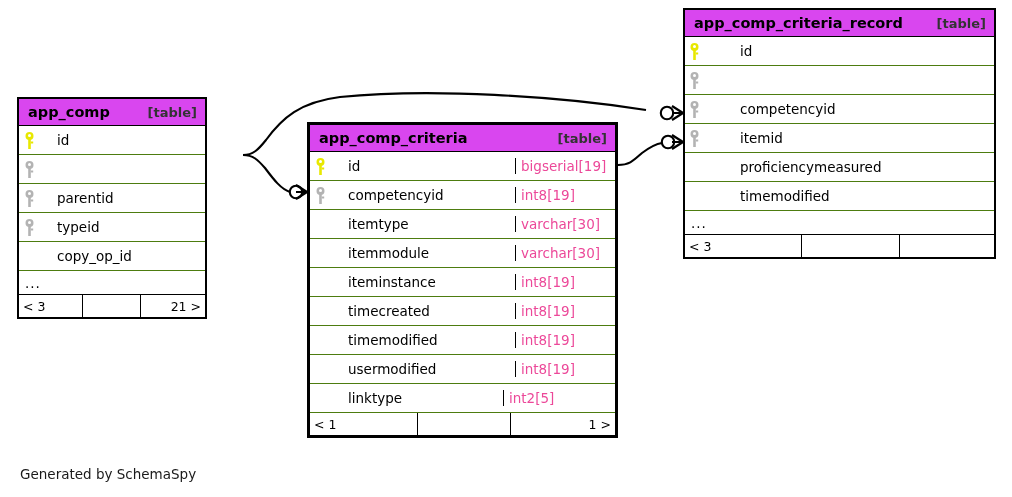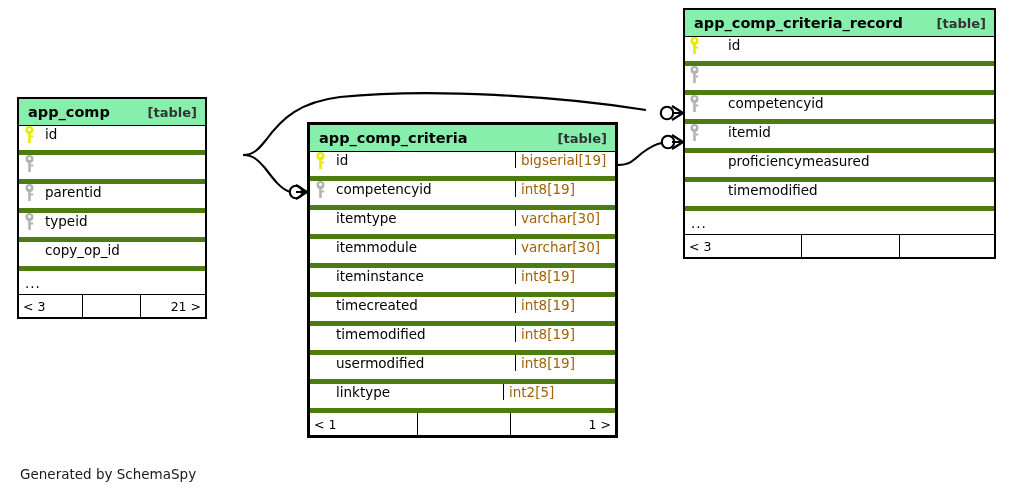--- a/index.html
+++ b/index.html
@@ -34,21 +34,21 @@
   .table-node {
     position: absolute;
     background: #ffffff;
     box-sizing: border-box;
     border: 2px solid #000000;
   }
   .table-node.focal {
     border-width: 3px;
   }
   .tbl-header {
-    background: #86efac;
+    background: #d946ef;
     border-bottom: 1px solid #000000;
     height: 27px;
     display: flex;
     align-items: center;
     justify-content: space-between;
     padding: 0 8px 0 9px;
     box-sizing: border-box;
   }
   .tbl-name {
     font-weight: bold;
@@ -59,43 +59,44 @@
   }
   .tbl-tag {
     font-size: 13px;
     color: #333333;
     white-space: nowrap;
     font-weight: bold;
   }
 
   .tbl-row {
     display: flex;
-    align-items: flex-start;
-    border-bottom: 5px solid #4d7c0f;
+    align-items: center;
+    border-bottom: 1px solid #4d7c0f;
     height: 29px;
     box-sizing: border-box;
+    gap: 12px;
   }
   .col-name {
     flex: 1 1 auto;
     display: flex;
     align-items: center;
     padding-left: 6px;
     font-size: 13.5px;
     color: #000000;
     white-space: nowrap;
     box-sizing: border-box;
     min-width: 0;
   }
   .col-type {
     flex: 0 0 auto;
     display: flex;
     align-items: center;
     padding-left: 5px;
     font-size: 13.5px;
-    color: #a16207;
+    color: #ec4899;
     border-left: 1px solid #000000;
     box-sizing: border-box;
     white-space: nowrap;
   }
   .keyslot {
     flex: 0 0 auto;
     width: 20px;
     display: flex;
     align-items: center;
     justify-content: center;

